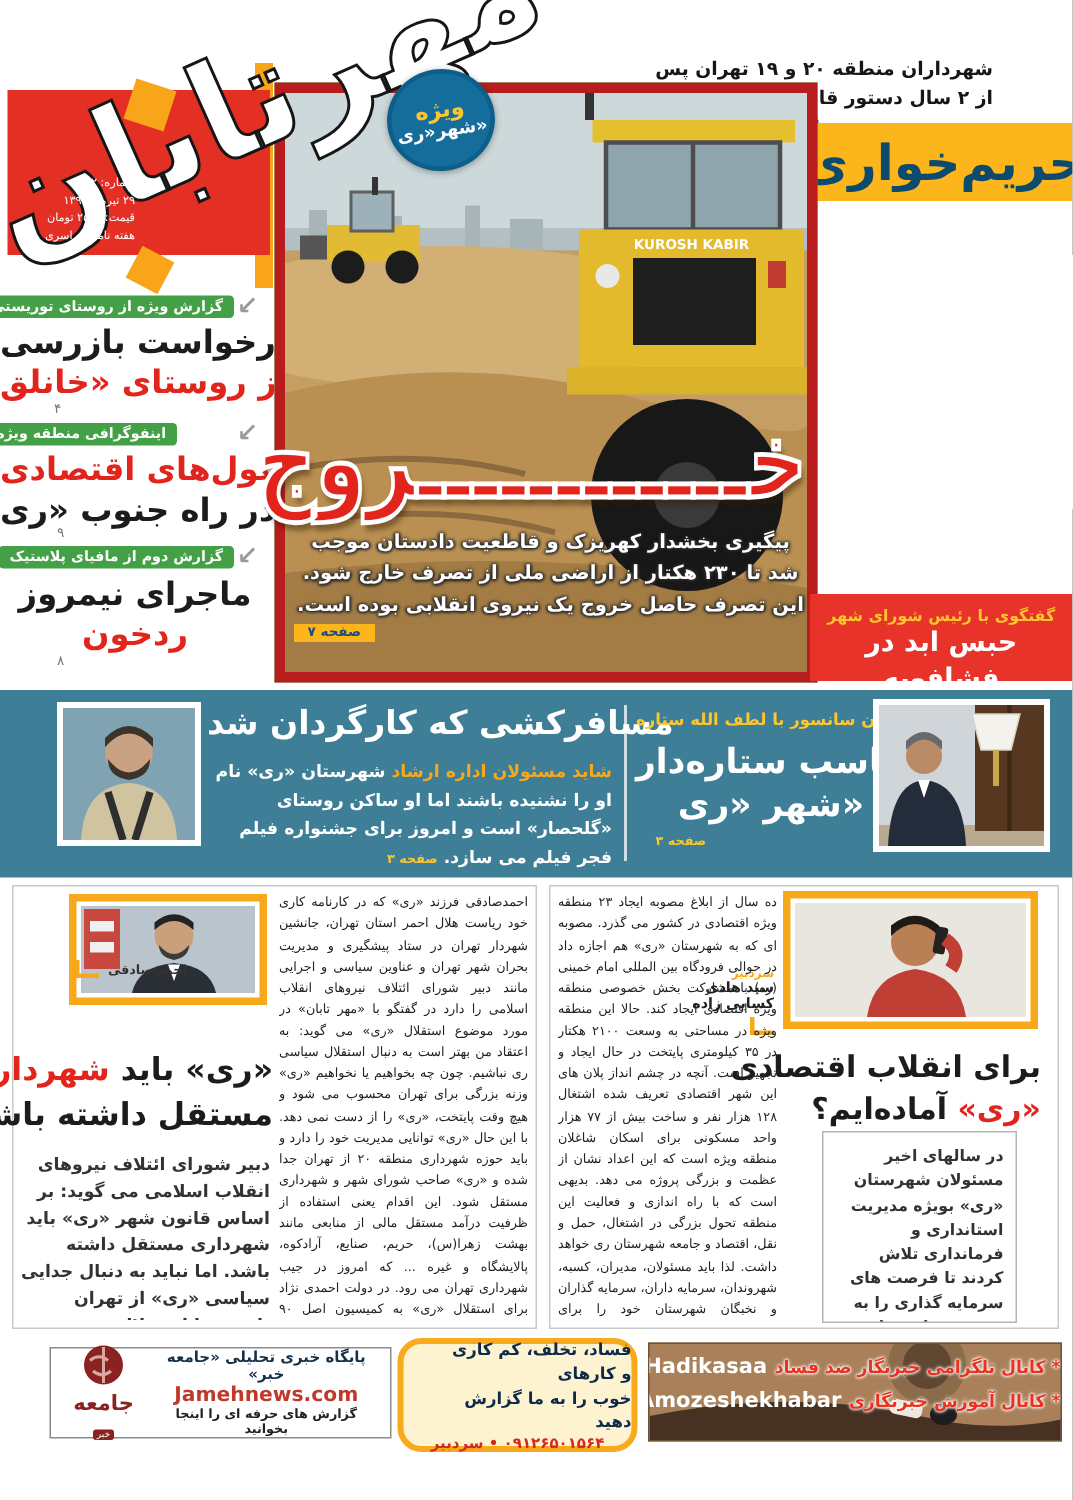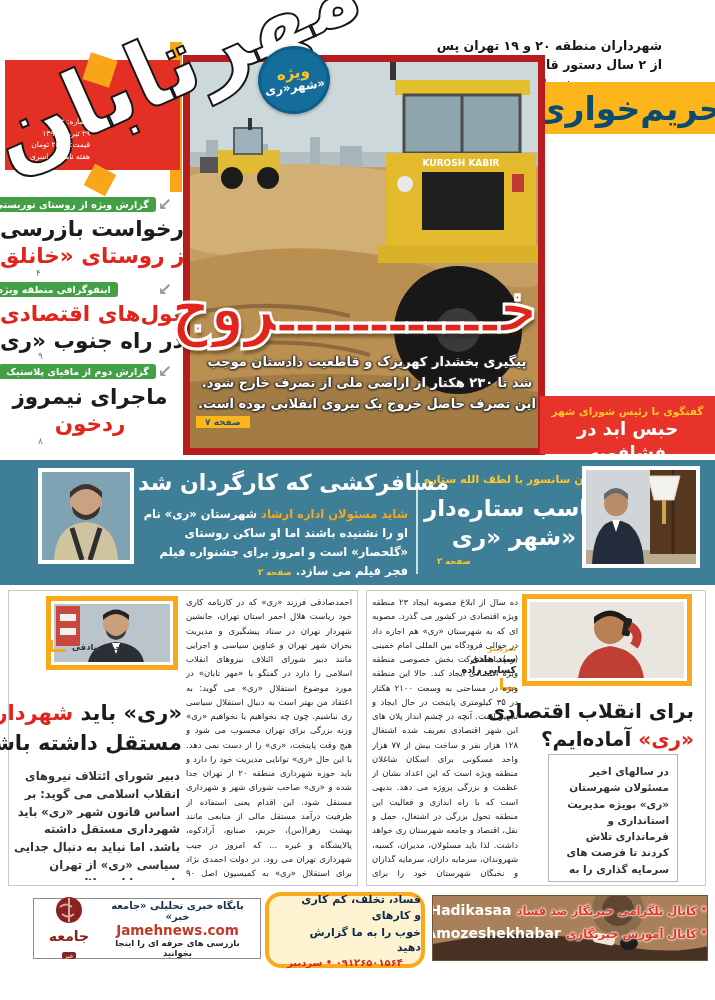--- a/index.html
+++ b/index.html
@@ -279,21 +279,21 @@
   <div class="abs art-hl rtl" style="left:518px;top:726px;width:176px;font-size:20px;">
     <span class="hl-red">«ری»</span><span class="hl-black"> آماده‌ایم؟</span>
   </div>
   <div class="abs pullq pq-box rtl" style="left:548px;top:754px;width:130px;height:128px;font-size:10.5px;">در سالهای اخیر مسئولان شهرستان «ری» بویژه مدیریت استانداری و فرمانداری تلاش کردند تا فرصت های سرمایه گذاری را به جنوب تهران هدایت کنند. اما اگر شهروندان، اصناف و سرمایه گذاران «ری» آماده تحول اقتصادی و اجتماعی نباشند این مهم با چالش روبرو خواهد شد</div>
   <div class="abs bodytxt rtl" style="left:372px;top:595px;width:146px;height:286px;">ده سال از ابلاغ مصوبه ایجاد ۲۳ منطقه ویژه اقتصادی در کشور می گذرد. مصوبه ای که به شهرستان «ری» هم اجازه داد در حوالی فرودگاه بین المللی امام خمینی (ره) با مشارکت بخش خصوصی منطقه ویژه اقتصادی ایجاد کند. حالا این منطقه ویژه در مساحتی به وسعت ۲۱۰۰ هکتار در ۳۵ کیلومتری پایتخت در حال ایجاد و تجهیز است. آنچه در چشم انداز پلان های این شهر اقتصادی تعریف شده اشتغال ۱۲۸ هزار نفر و ساخت بیش از ۷۷ هزار واحد مسکونی برای اسکان شاغلان منطقه ویژه است که این اعداد نشان از عظمت و بزرگی پروژه می دهد. بدیهی است که با راه اندازی و فعالیت این منطقه تحول بزرگی در اشتغال، حمل و نقل، اقتصاد و جامعه شهرستان ری خواهد داشت. لذا باید مسئولان، مدیران، کسبه، شهروندان، سرمایه داران، سرمایه گذاران و نخبگان شهرستان خود را برای همزیستی و همسایگی منطقه ویژه اقتصادی ری آماده کنند. این آمادگی می تواند موجب تولید ثروت، مدیریت محیط زیست و استفاده درست از این ظرفیت شود. قطعا اگر «ری» آماده تحول نباشد نمی توانیم تحول را به زور وارد این شهرستان کنیم. از مدیران هم می خواهیم در این مورد اطلاع رسانی درست و مناسبی داشته باشند و به شهروندان و سرمایه گذاران و اصناف اعتماد کنند.</div>
 
   <div class="abs jameh-box rtl" style="left:33px;top:898px;width:228px;height:61px;">
     <div class="jameh-txt">
       <div class="jameh-l1">پایگاه خبری تحلیلی «جامعه خبر»</div>
       <div class="jameh-url">Jamehnews.com</div>
-      <div class="jameh-l3">بازرسی های حرفه ای را اینجا بخوانید</div>
+      <div class="jameh-l3">گزارش های حرفه ای را اینجا بخوانید</div>
     </div>
     <div class="jameh-logo">
       <svg width="30" height="30" viewBox="0 0 30 30">
         <circle cx="15" cy="15" r="13" fill="#8a2320"></circle>
         <path d="M6 12 q6 -5 12 0 M8 19 q6 5 12 0 M15 3 v24" stroke="#d8a9a2" stroke-width="2" fill="none"></path>
       </svg>
       <div class="jameh-word">جامعه</div>
       <span class="jameh-sub">خبر</span>
     </div>
   </div>

